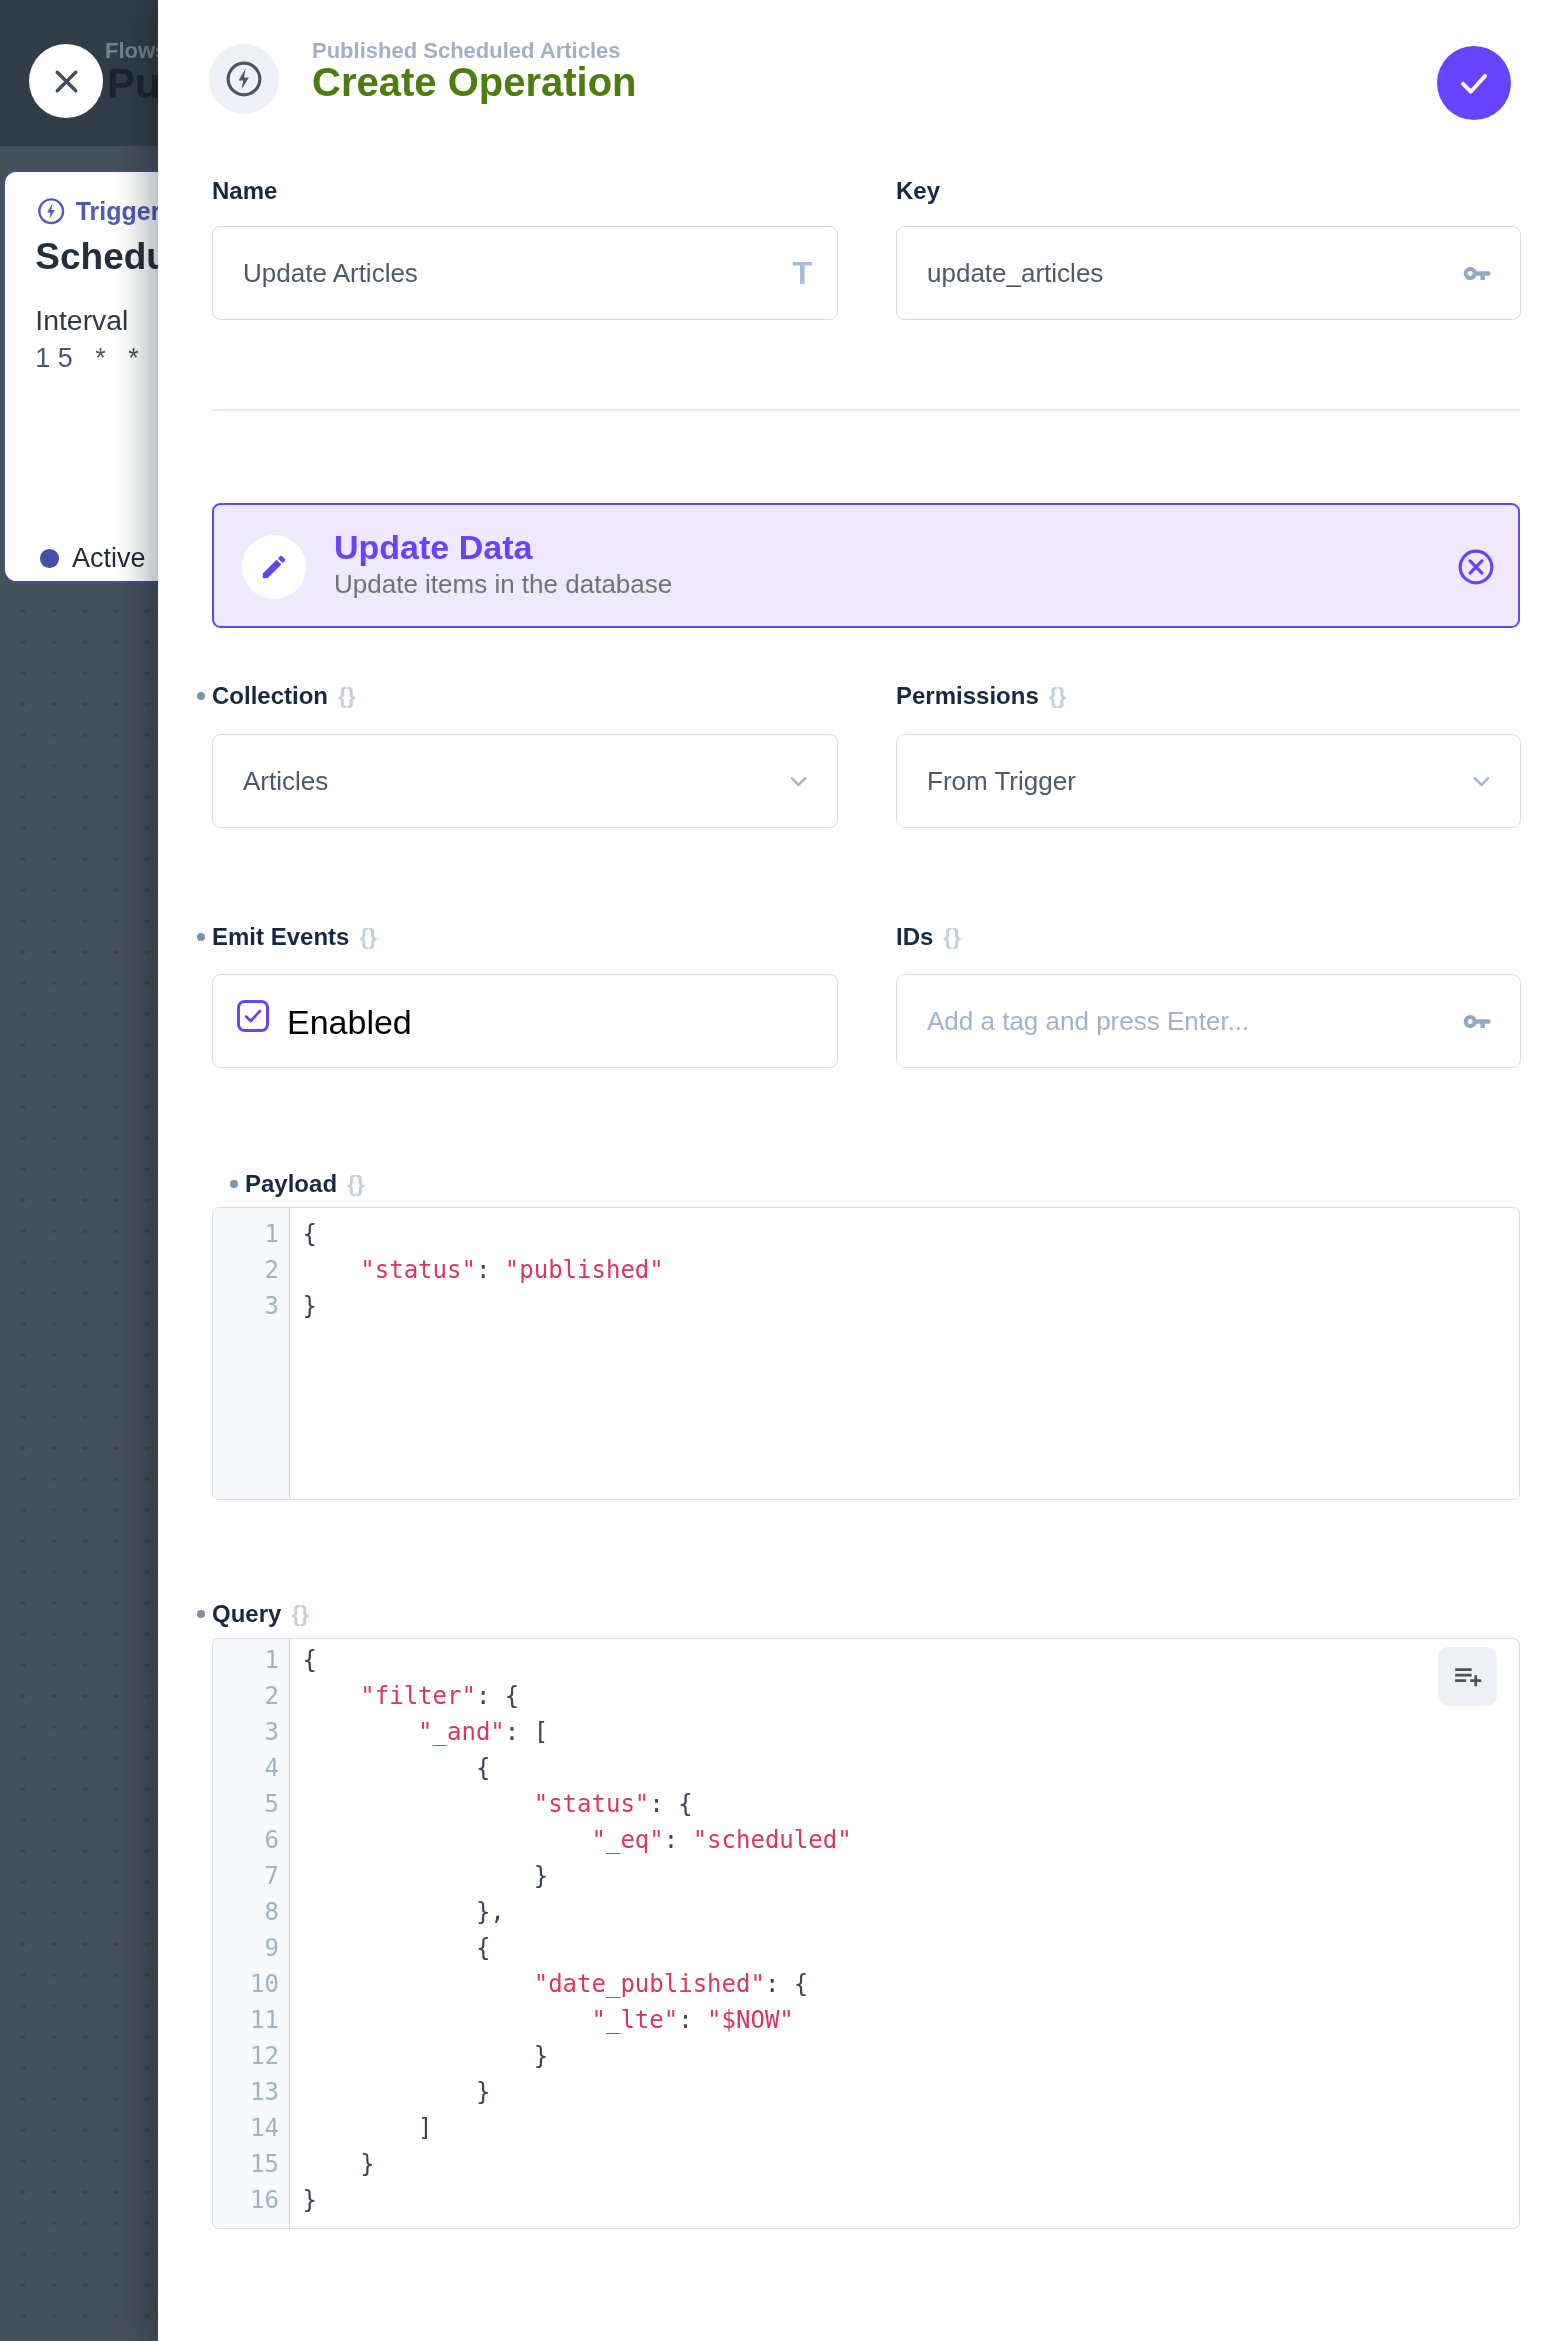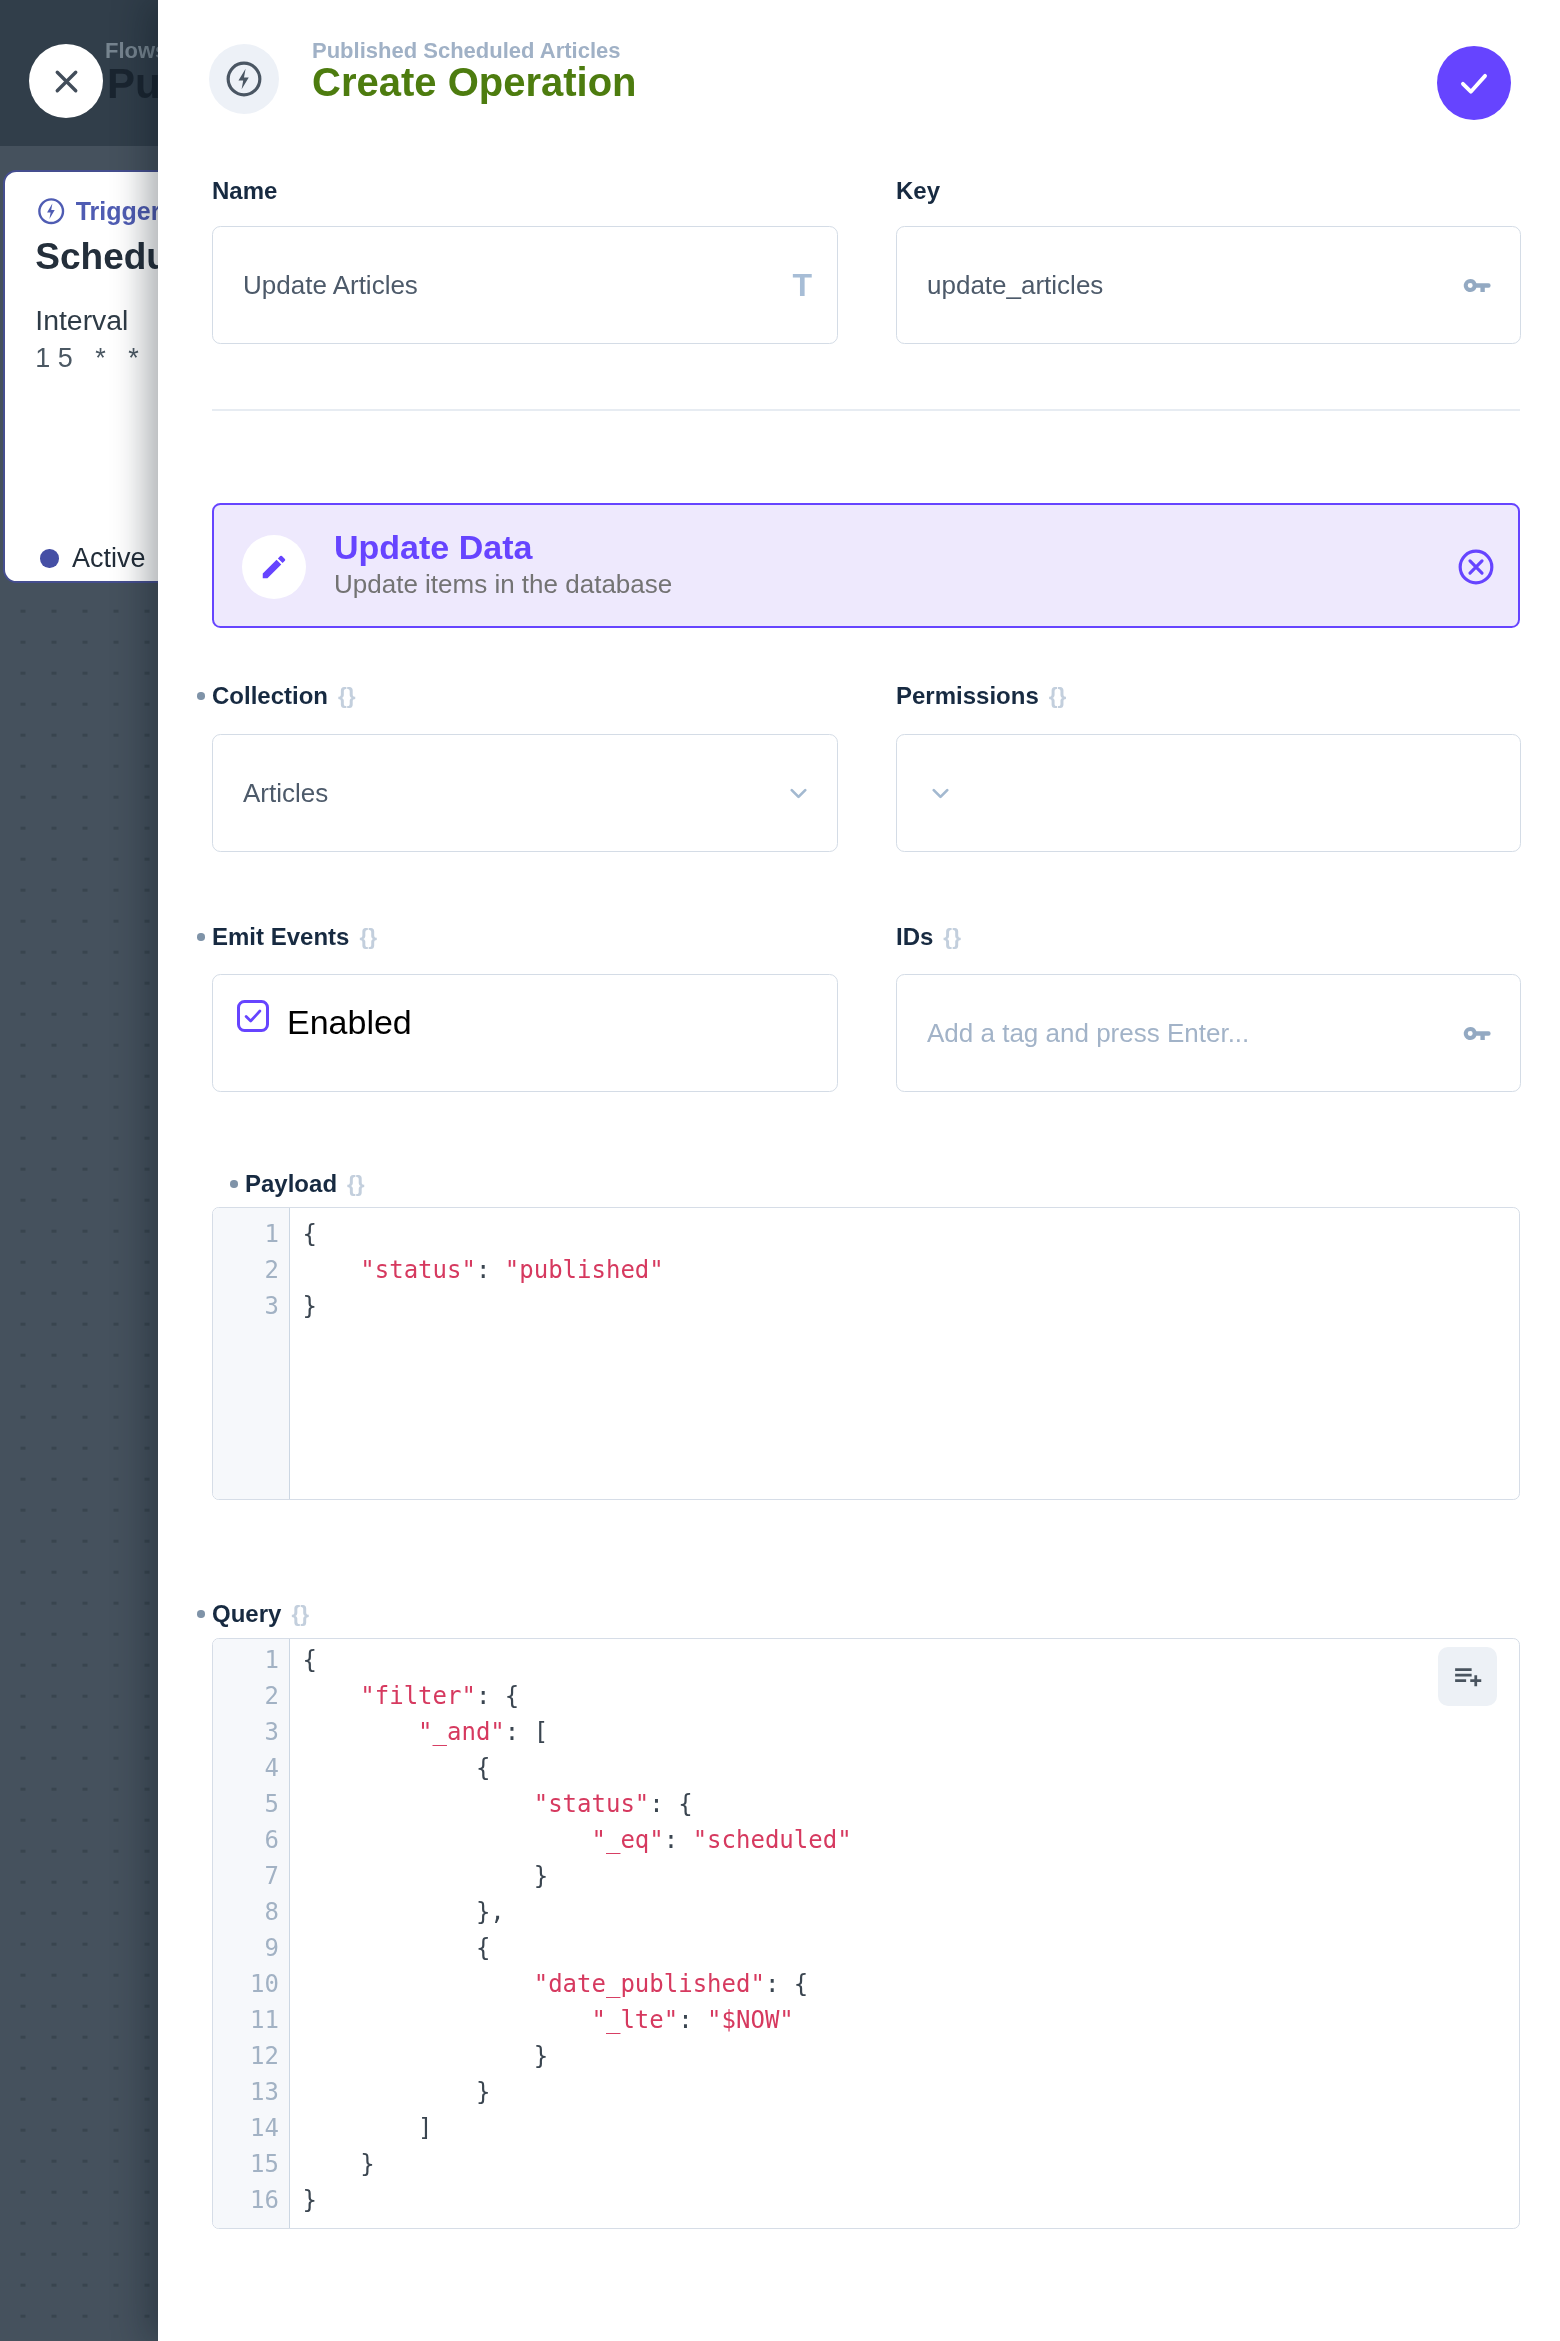--- a/index.html
+++ b/index.html
@@ -31,21 +31,21 @@
     box-shadow:-11.7px 0 33px rgba(10,20,30,0.35); }
   .hdr-icon { position:absolute; left:51px; top:44px; width:70px; height:70px; border-radius:50%; background:#edf1f7;
     display:flex; align-items:center; justify-content:center; }
   .hdr-crumb { position:absolute; left:154px; top:38px; font-size:22px; font-weight:600; color:#a0b1c6; }
   .hdr-title { position:absolute; left:154px; top:60px; font-size:40px; font-weight:700; color:#4d7c0f; }
   .save-btn { position:absolute; left:1279px; top:46px; width:74px; height:74px; border-radius:50%;
     background:#6644ff; display:flex; align-items:center; justify-content:center; cursor:pointer; }
   .field-label { position:absolute; font-size:24px; font-weight:700; color:#172a41; display:flex; align-items:center; height:30px; white-space:nowrap; }
   .braces { margin-left:10px; font-size:22.6px; font-weight:700; color:#c3cfdd; }
   .req-dot { position:absolute; left:-15px; top:11px; width:7.5px; height:7.5px; border-radius:50%; background:#7f93a8; }
-  .tbox { position:absolute; height:118px; background:#fff; border:1.7px solid #d4dce6; border-radius:8.4px;
+  .tbox { position:absolute; height:94px; background:#fff; border:1.7px solid #d4dce6; border-radius:8.4px;
     display:flex; align-items:center; padding:0 25px 0 30px; font-size:26px; color:#4d5a6a; }
   .tbox .grow { flex:1 1 auto; }
   .placeholder { color:#a2b3c8; }
   .divider { position:absolute; left:54px; top:409px; width:1308px; height:1.7px; background:#e7ecf2; }
   
   .banner { position:absolute; left:54px; top:503px; width:1308px; height:125px; background:#eee9fd;
     border:2.5px solid #6644ff; border-radius:8.4px; }
   .banner-circle { position:absolute; left:28.4px; top:30px; width:64px; height:64px; border-radius:50%; background:#ffffff;
     display:flex; align-items:center; justify-content:center; }
   .banner-title { position:absolute; left:120px; top:22.6px; font-size:34px; font-weight:600; color:#6644ff; }
@@ -163,20 +163,21 @@
     <svg class="icon-right" width="27" height="27" viewBox="0 0 24 24">
       <polyline points="6,9 12,15 18,9" fill="none" stroke="#a3b9d0" stroke-width="2.4" stroke-linecap="round" stroke-linejoin="round"></polyline>
     </svg>
   </div>
 
   <div class="field-label" style="left:738px; top:681px;">
     <span>Permissions</span>
     <span class="braces">{}</span>
   </div>
   <div class="tbox" style="left:738px; top:734px; width:625px;">
+    <span class="grow">From Trigger</span>
     <svg class="icon-right" width="27" height="27" viewBox="0 0 24 24">
       <polyline points="6,9 12,15 18,9" fill="none" stroke="#a3b9d0" stroke-width="2.4" stroke-linecap="round" stroke-linejoin="round"></polyline>
     </svg>
   </div>
 
   <div class="field-label" style="left:54px; top:922px;">
     <span class="req-dot"></span>
     <span>Emit Events</span>
     <span class="braces">{}</span>
   </div>

